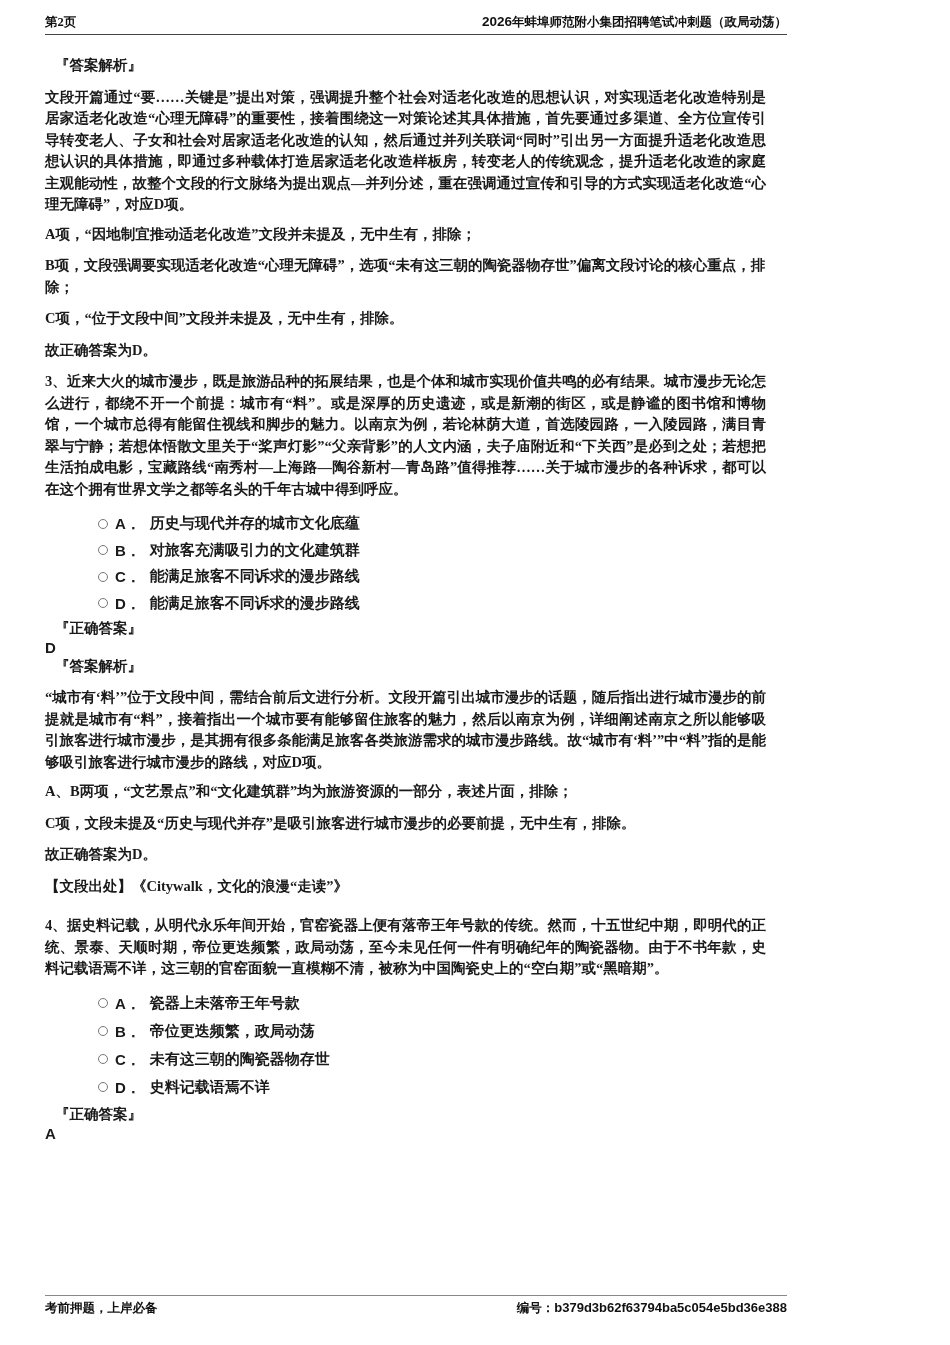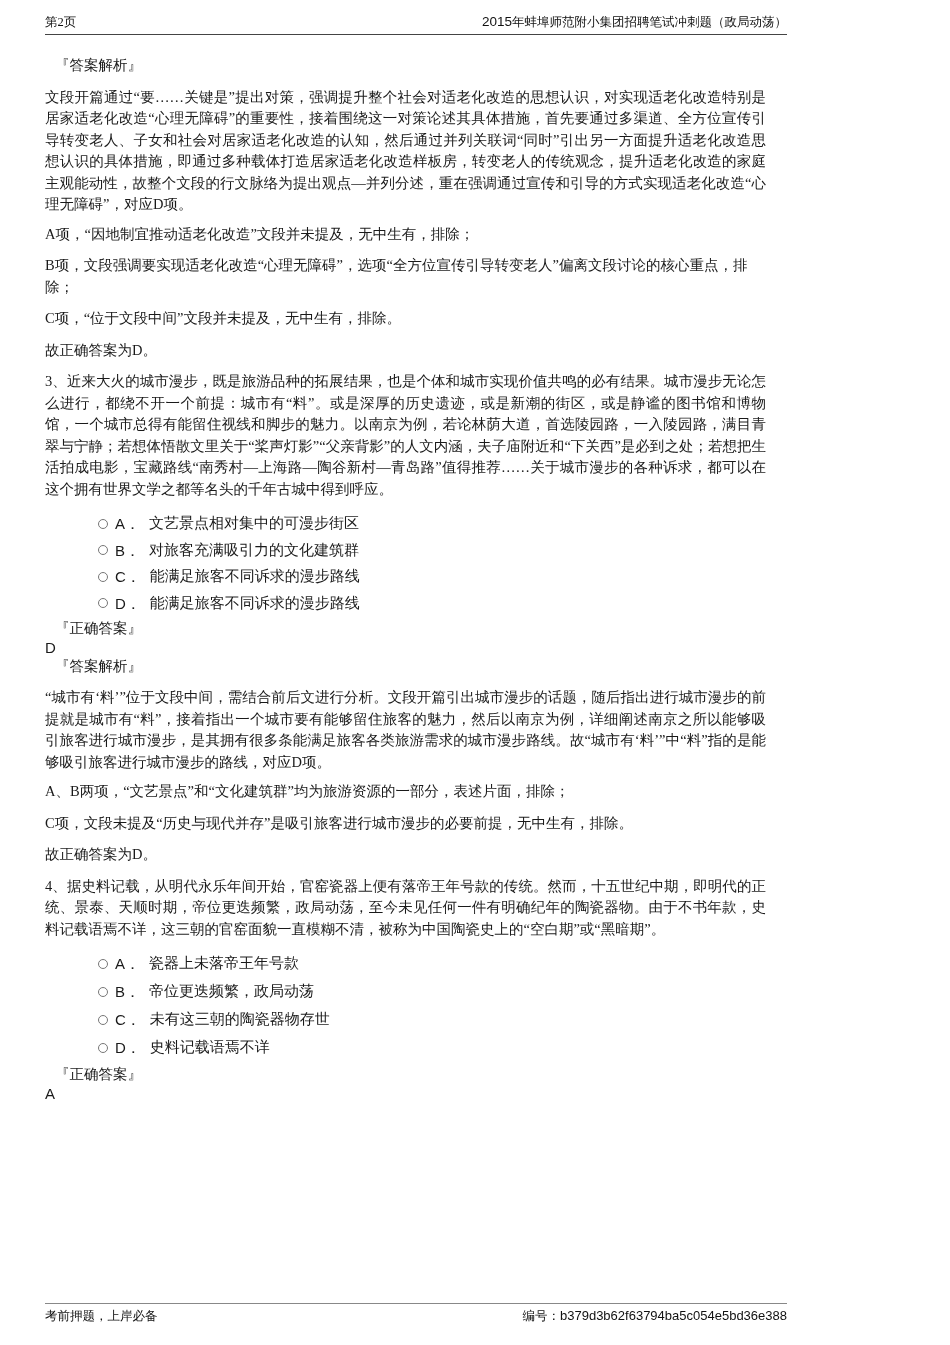--- a/index.html
+++ b/index.html
@@ -5,20 +5,21 @@
   html, body { margin: 0; padding: 0; background: #ffffff; }
   .page {
     position: relative;
     width: 832px;
     height: 1345px;
     background: #ffffff;
     color: #1a1a1a;
     font-family: "Liberation Serif", "DejaVu Serif", serif;
     overflow: hidden;
     box-sizing: border-box;
+    font-weight: bold;
   }
   .header {
     margin: 14px 45px 0 45px;
     display: flex;
     justify-content: space-between;
     align-items: flex-end;
     font-size: 12.5px;
     border-bottom: 1px solid #444;
     padding-bottom: 3px;
     color: #111;
@@ -53,60 +54,60 @@
   }
   .opt-text { font-size: 15px; }
   .tight { line-height: 19px; margin: 0; }
   .tight-last { line-height: 19px; margin: 0 0 11px 0; }
   .answer-letter {
     font-family: "Liberation Sans", "DejaVu Sans", sans-serif;
     font-size: 15px;
   }
   .footer {
     position: absolute;
-    left: 45px; right: 45px; bottom: 20px;
+    left: 45px; right: 45px; bottom: 28px;
     border-top: 1px solid #888;
     padding-top: 4px;
     display: flex;
     justify-content: space-between;
     align-items: baseline;
     font-size: 12.5px;
     color: #111;
   }
   .serial-value {
     font-family: "Liberation Sans", "DejaVu Sans", sans-serif;
     font-size: 13px;
   }
 </style>
 </head>
 <body>
 
 <div class="page">
 
   <div class="header">
     <span>第2页</span>
-    <span class="doc-title"><span class="year-sans">2015</span><span>年蚌埠师范附小集团招聘笔试冲刺题（政局动荡）</span></span>
+    <span class="doc-title"><span class="year-sans">2026</span><span>年蚌埠师范附小集团招聘笔试冲刺题（政局动荡）</span></span>
   </div>
 
   <div class="content">
 
     <div class="label-line">『答案解析』</div>
     <p class="para">文段开篇通过“要……关键是”提出对策，强调提升整个社会对适老化改造的思想认识，对实现适老化改造特别是居家适老化改造“心理无障碍”的重要性，接着围绕这一对策论述其具体措施，首先要通过多渠道、全方位宣传引导转变老人、子女和社会对居家适老化改造的认知，然后通过并列关联词“同时”引出另一方面提升适老化改造思想认识的具体措施，即通过多种载体打造居家适老化改造样板房，转变老人的传统观念，提升适老化改造的家庭主观能动性，故整个文段的行文脉络为提出观点—并列分述，重在强调通过宣传和引导的方式实现适老化改造“心理无障碍”，对应D项。</p>
     <p class="note">A项，“因地制宜推动适老化改造”文段并未提及，无中生有，排除；</p>
-    <p class="note">B项，文段强调要实现适老化改造“心理无障碍”，选项“全方位宣传引导转变老人”偏离文段讨论的核心重点，排除；</p>
+    <p class="note">B项，文段强调要实现适老化改造“心理无障碍”，选项“未有这三朝的陶瓷器物存世”偏离文段讨论的核心重点，排除；</p>
     <p class="note">C项，“位于文段中间”文段并未提及，无中生有，排除。</p>
     <p class="note">故正确答案为D。</p>
 
     <p class="para">3、近来大火的城市漫步，既是旅游品种的拓展结果，也是个体和城市实现价值共鸣的必有结果。城市漫步无论怎么进行，都绕不开一个前提：城市有“料”。或是深厚的历史遗迹，或是新潮的街区，或是静谧的图书馆和博物馆，一个城市总得有能留住视线和脚步的魅力。以南京为例，若论林荫大道，首选陵园路，一入陵园路，满目青翠与宁静；若想体悟散文里关于“桨声灯影”“父亲背影”的人文内涵，夫子庙附近和“下关西”是必到之处；若想把生活拍成电影，宝藏路线“南秀村—上海路—陶谷新村—青岛路”值得推荐……关于城市漫步的各种诉求，都可以在这个拥有世界文学之都等名头的千年古城中得到呼应。</p>
 
     <ul class="options">
       <li>
         <span class="radio"></span>
         <span class="opt-letter">A．</span>
-        <span class="opt-text">文艺景点相对集中的可漫步街区</span>
+        <span class="opt-text">历史与现代并存的城市文化底蕴</span>
       </li>
       <li>
         <span class="radio"></span>
         <span class="opt-letter">B．</span>
         <span class="opt-text">对旅客充满吸引力的文化建筑群</span>
       </li>
       <li>
         <span class="radio"></span>
         <span class="opt-letter">C．</span>
         <span class="opt-text">能满足旅客不同诉求的漫步路线</span>
@@ -118,20 +119,21 @@
       </li>
     </ul>
 
     <div class="label-line tight">『正确答案』</div>
     <div class="answer-letter tight">D</div>
     <div class="label-line tight-last">『答案解析』</div>
     <p class="para">“城市有‘料’”位于文段中间，需结合前后文进行分析。文段开篇引出城市漫步的话题，随后指出进行城市漫步的前提就是城市有“料”，接着指出一个城市要有能够留住旅客的魅力，然后以南京为例，详细阐述南京之所以能够吸引旅客进行城市漫步，是其拥有很多条能满足旅客各类旅游需求的城市漫步路线。故“城市有‘料’”中“料”指的是能够吸引旅客进行城市漫步的路线，对应D项。</p>
     <p class="note">A、B两项，“文艺景点”和“文化建筑群”均为旅游资源的一部分，表述片面，排除；</p>
     <p class="note">C项，文段未提及“历史与现代并存”是吸引旅客进行城市漫步的必要前提，无中生有，排除。</p>
     <p class="note">故正确答案为D。</p>
+    <p class="source">【文段出处】《Citywalk，文化的浪漫“走读”》</p>
 
     <p class="para">4、据史料记载，从明代永乐年间开始，官窑瓷器上便有落帝王年号款的传统。然而，十五世纪中期，即明代的正统、景泰、天顺时期，帝位更迭频繁，政局动荡，至今未见任何一件有明确纪年的陶瓷器物。由于不书年款，史料记载语焉不详，这三朝的官窑面貌一直模糊不清，被称为中国陶瓷史上的“空白期”或“黑暗期”。</p>
 
     <ul class="options options-q4">
       <li>
         <span class="radio"></span>
         <span class="opt-letter">A．</span>
         <span class="opt-text">瓷器上未落帝王年号款</span>
       </li>
       <li>

